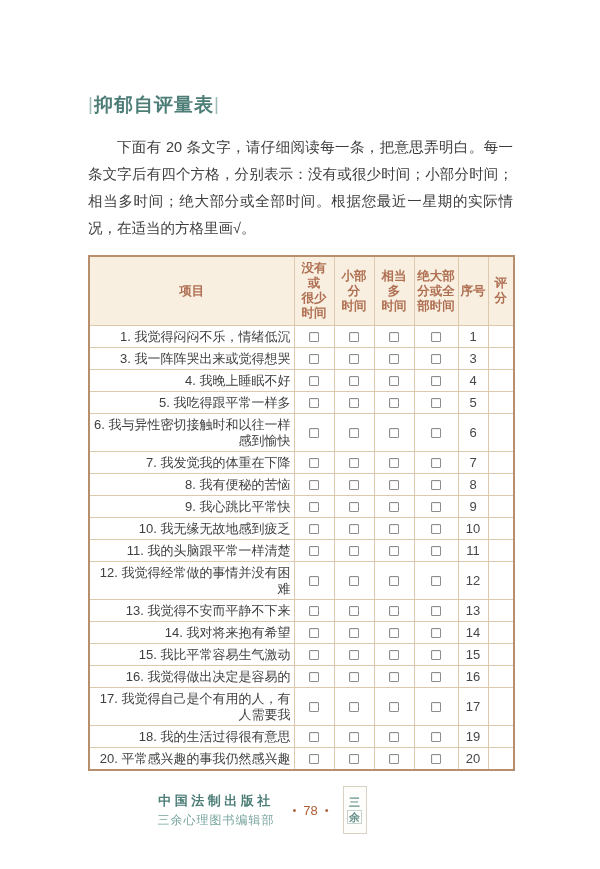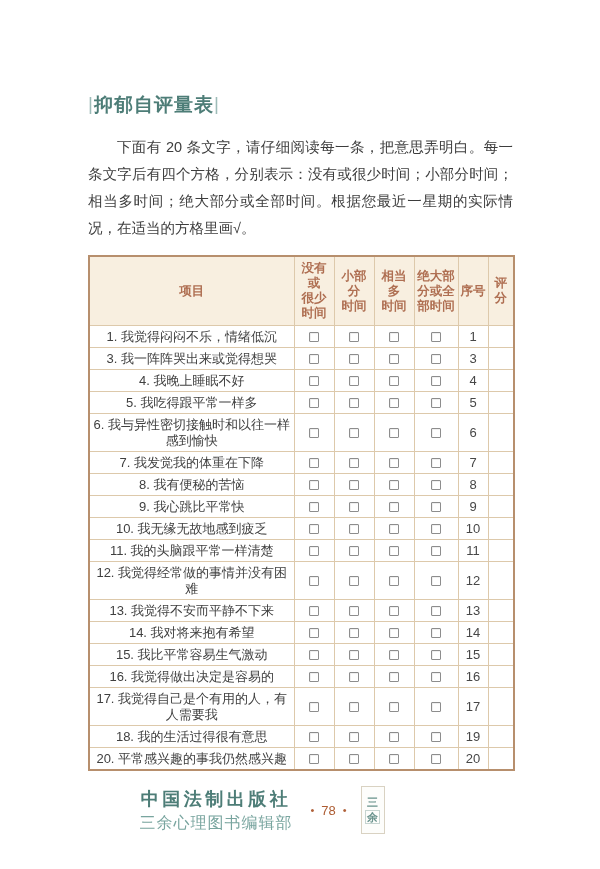--- a/index.html
+++ b/index.html
@@ -66,21 +66,21 @@
     white-space: pre-line;
     padding: 4px 1px;
     height: 54px;
   }
   table.survey td {
     font-size: 13px;
     line-height: 16px;
     padding: 2.5px 3px;
     height: 22px;
   }
-  td.item { text-align: center; padding-left: 5px; color: #3f3f3f; }
+  td.item { text-align: right; padding-left: 5px; color: #3f3f3f; }
   td.opt  { text-align: center; }
   td.num  { text-align: center; color: #474747; }
   td.score { background: #ffffff; }
   .checkbox {
     display: inline-block;
     width: 10px; height: 10px;
     border: 1.5px solid #8d8d8d;
     background: #ffffff;
     vertical-align: middle;
     border-radius: 1px;
@@ -93,27 +93,27 @@
     width: 600px;
     display: flex;
     justify-content: center;
     align-items: center;
     transform: translateX(-38px);
   }
   .pubblock { text-align: center; }
   .publisher {
     color: #4d7d77;
     font-weight: bold;
-    font-size: 18px;
+    font-size: 13px;
     letter-spacing: 3.5px;
     white-space: nowrap;
   }
   .department {
     color: #79a59f;
-    font-size: 16px;
+    font-size: 12px;
     letter-spacing: 1px;
     margin-top: 2px;
     white-space: nowrap;
   }
   .pageno {
     margin: 0 14px 0 18px;
     color: #ad5c32;
     font-size: 13px;
     display: flex;
     align-items: center;

